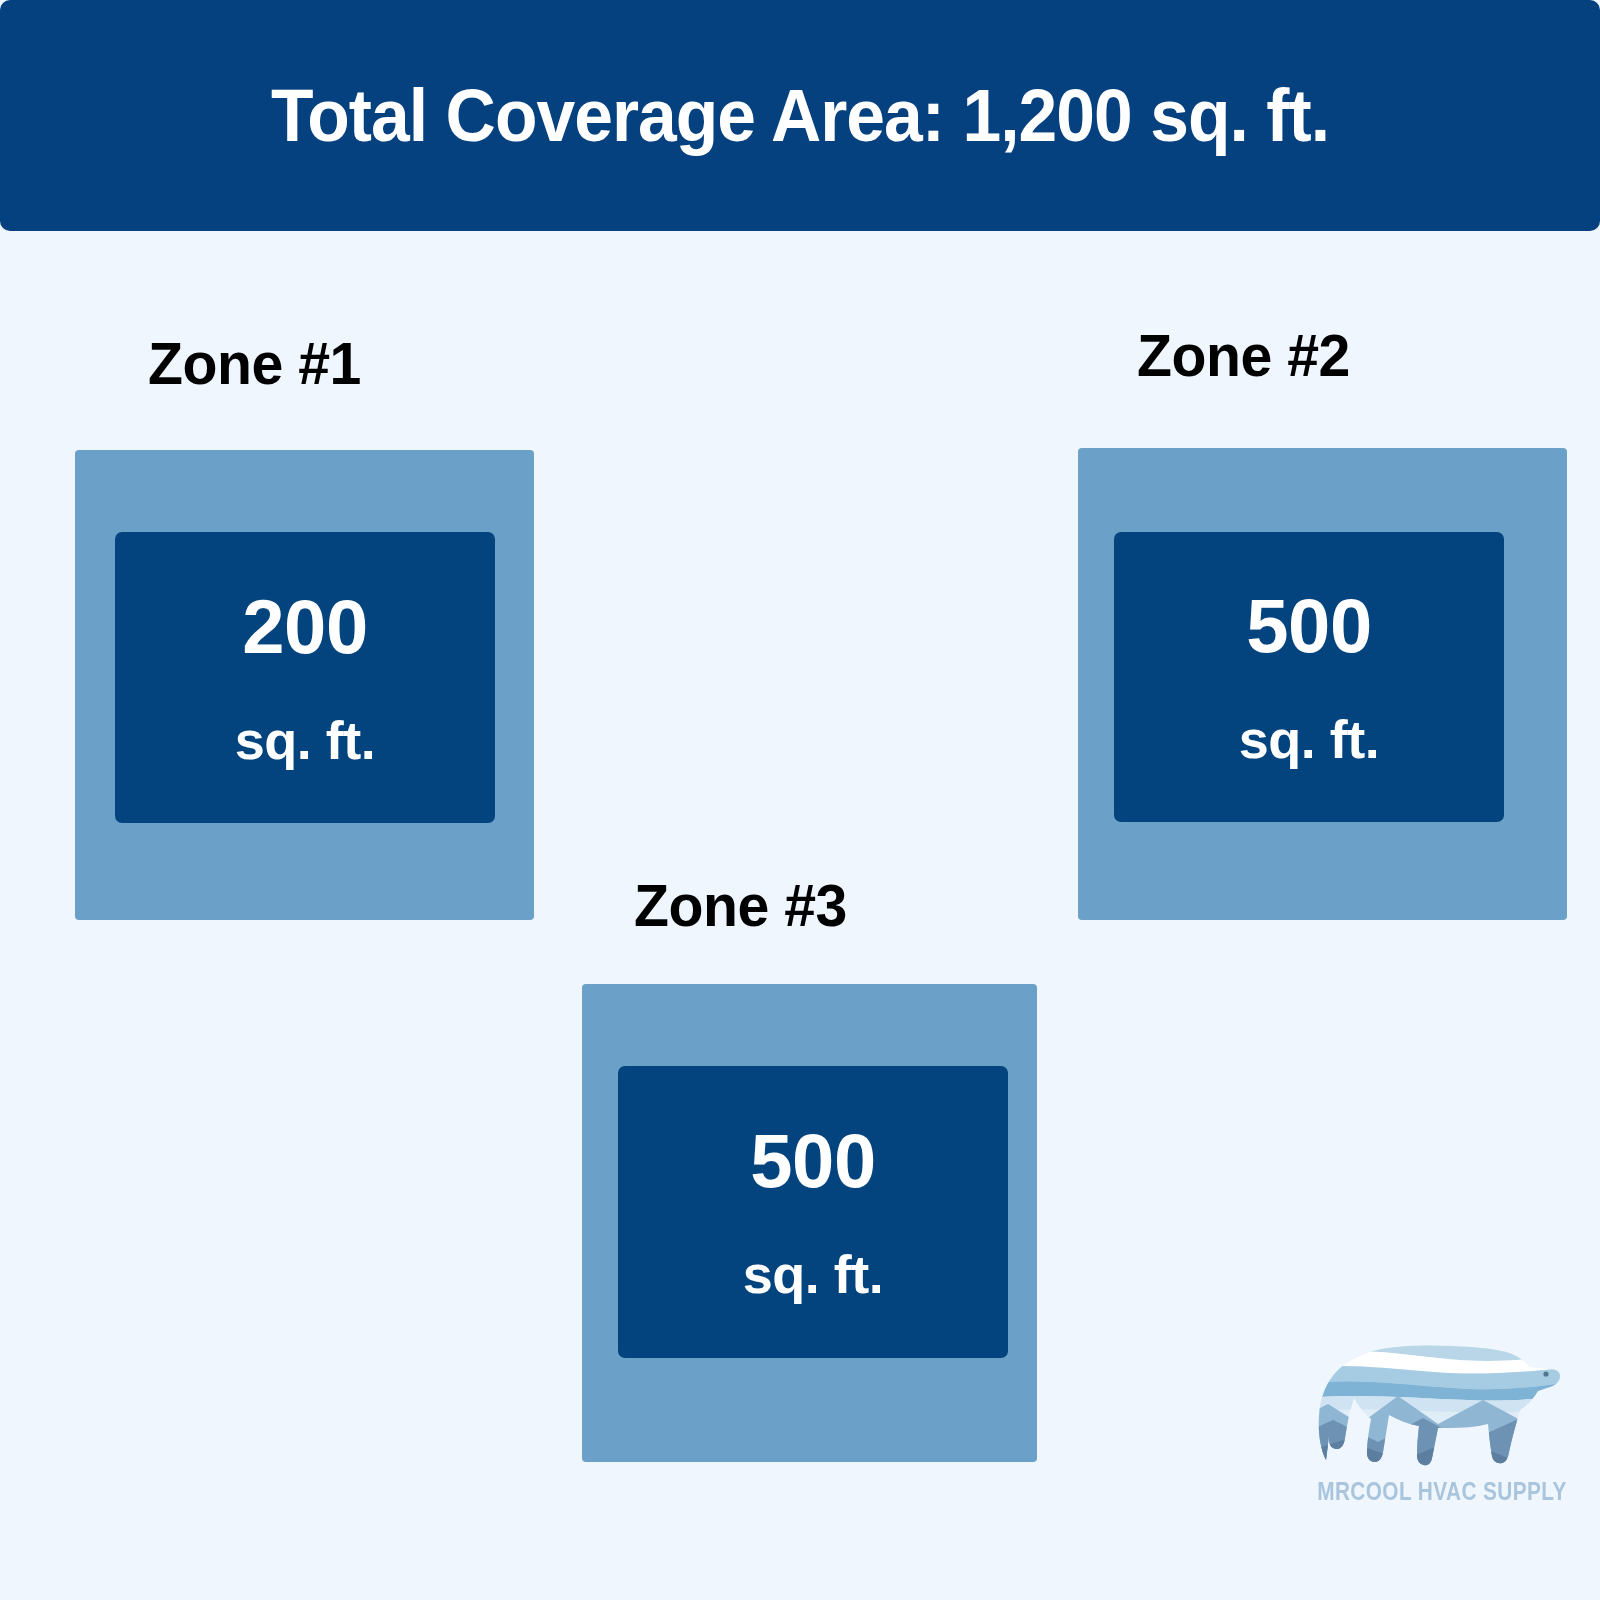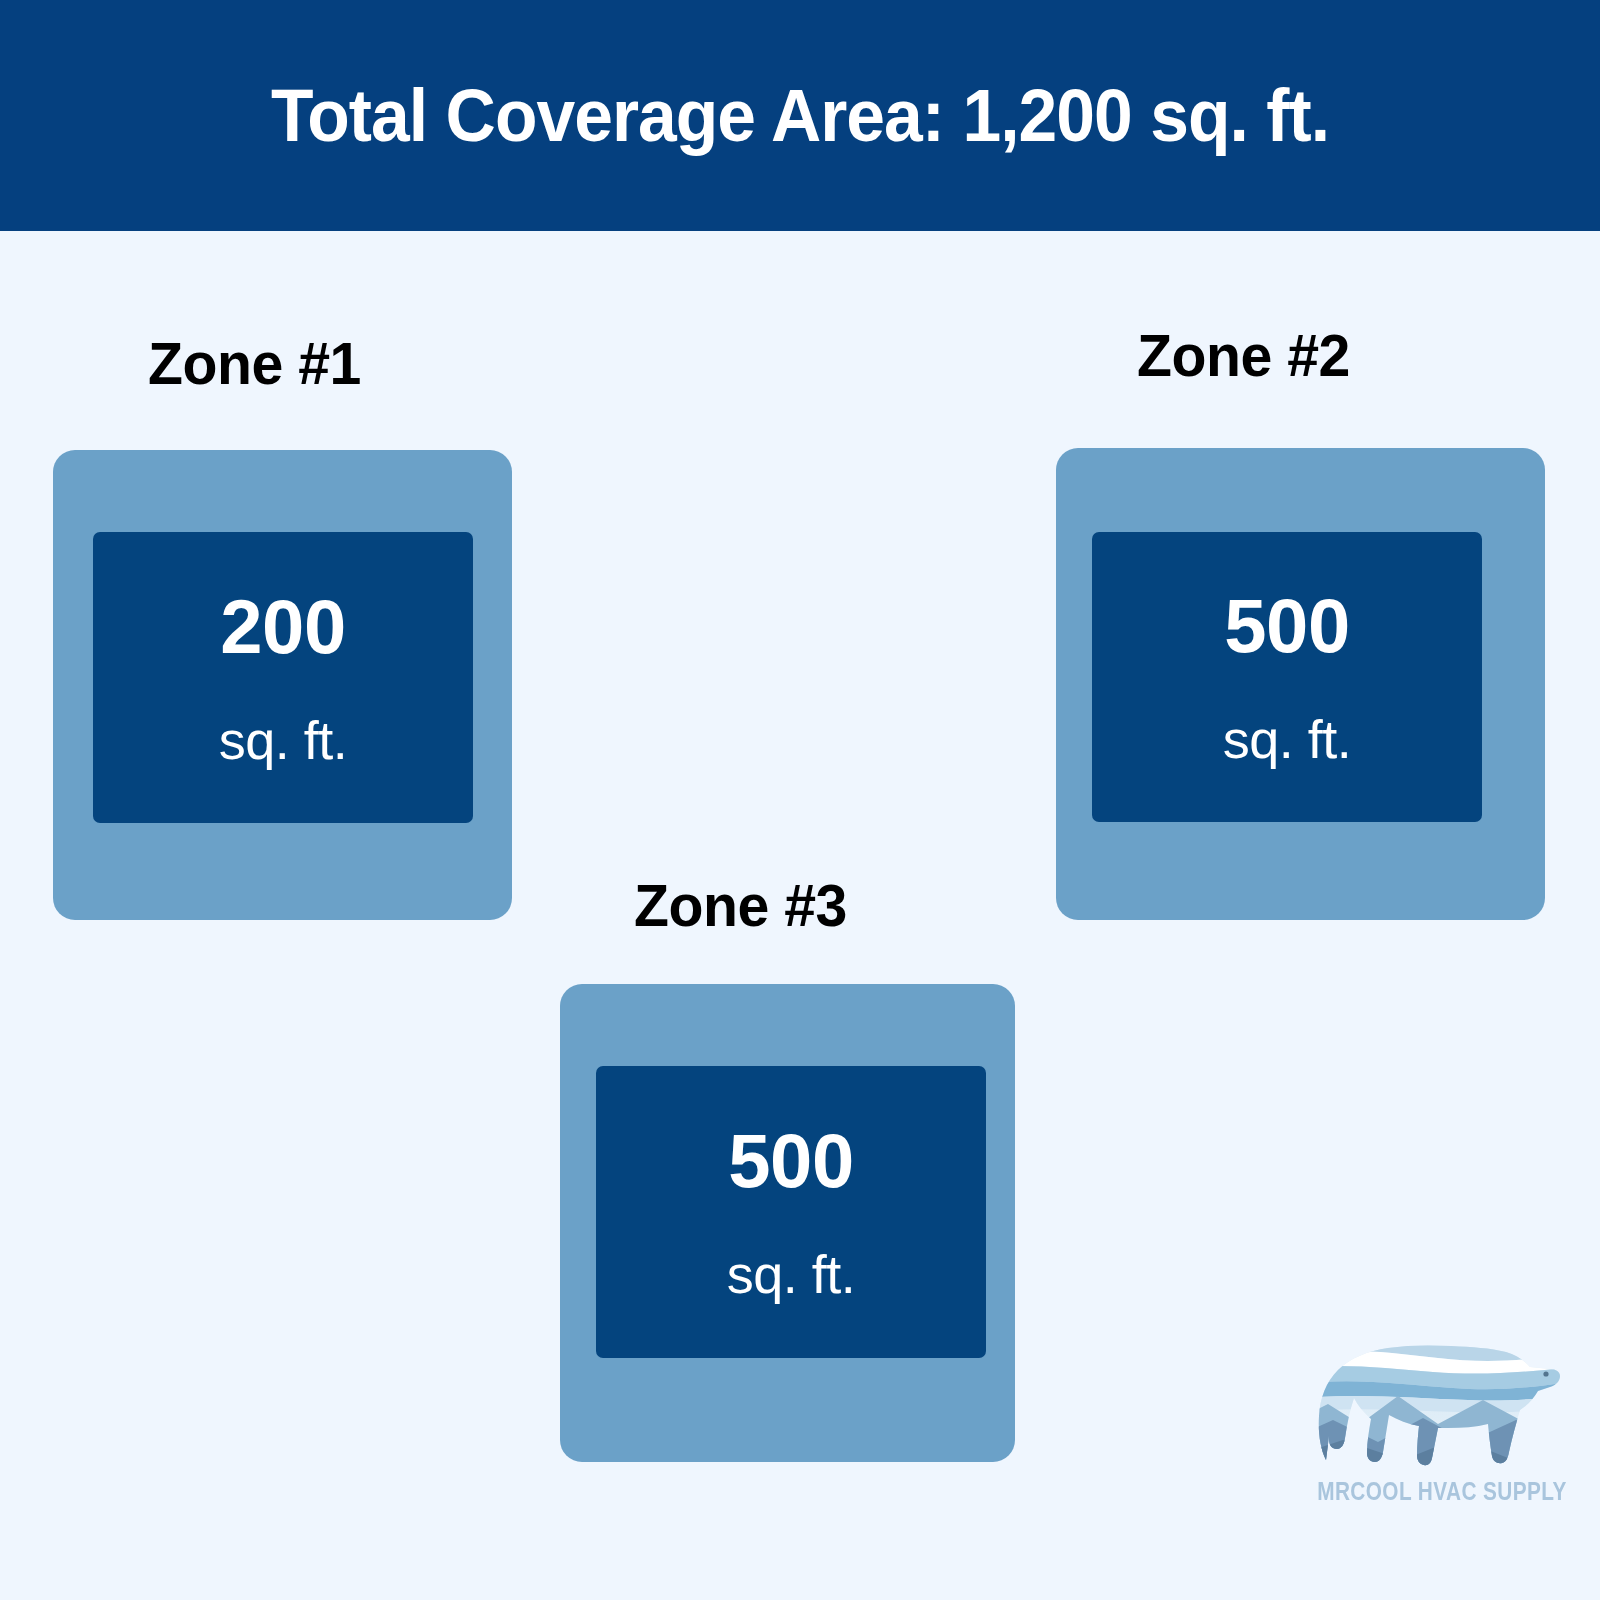--- a/index.html
+++ b/index.html
@@ -16,20 +16,21 @@
   }
 
   
   #header-banner {
     position: absolute;
     left: 0;
     top: 0;
     width: 1600px;
     height: 231px;
     background: #05407f;
+    border-radius: 10px;
   }
   #header-title {
     position: absolute;
     left: 0;
     top: 0;
     width: 1600px;
     height: 231px;
     display: flex;
     align-items: center;
     justify-content: center;
@@ -46,21 +47,22 @@
     font-size: 59px;
     font-weight: bold;
     letter-spacing: -0.5px;
     white-space: nowrap;
     transform: scaleX(0.97);
     transform-origin: left center;
   }
   .zone-outer {
     position: absolute;
     background: #6ba1c8;
-    border-radius: 22px;
+    border-radius: 4px;
+    margin-left: 22px;
   }
   .zone-inner {
     position: absolute;
     background: #04447e;
     border-radius: 7px;
     display: flex;
     flex-direction: column;
     align-items: center;
     justify-content: center;
     box-sizing: border-box;
@@ -68,21 +70,21 @@
   .zone-value {
     color: #ffffff;
     font-size: 76px;
     font-weight: bold;
     line-height: 1;
     letter-spacing: -0.5px;
   }
   .zone-unit {
     color: #ffffff;
     font-size: 54px;
-    font-weight: normal;
+    font-weight: bold;
     line-height: 1;
     letter-spacing: -0.5px;
     margin-top: 48px;
   }
 
   
   #zone-1-label  { left: 148px; top: 330px; }
   #zone-1-outer  { left: 53px;  top: 450px; width: 459px; height: 470px; }
   #zone-1-inner  { left: 40px;  top: 82px;  width: 380px; height: 291px; }
 

